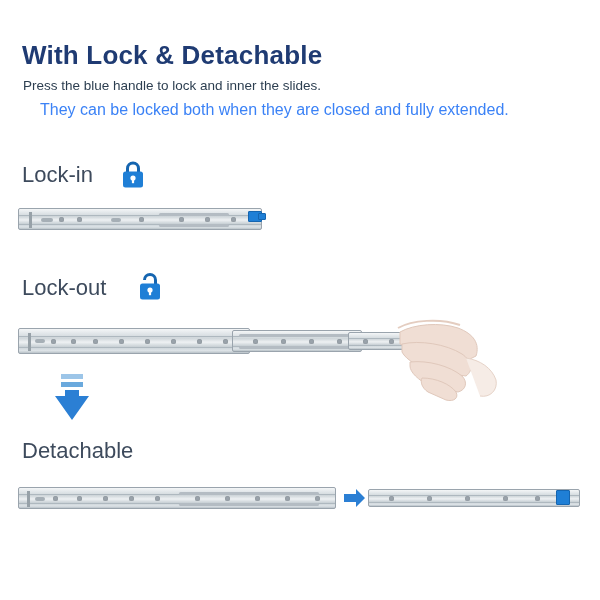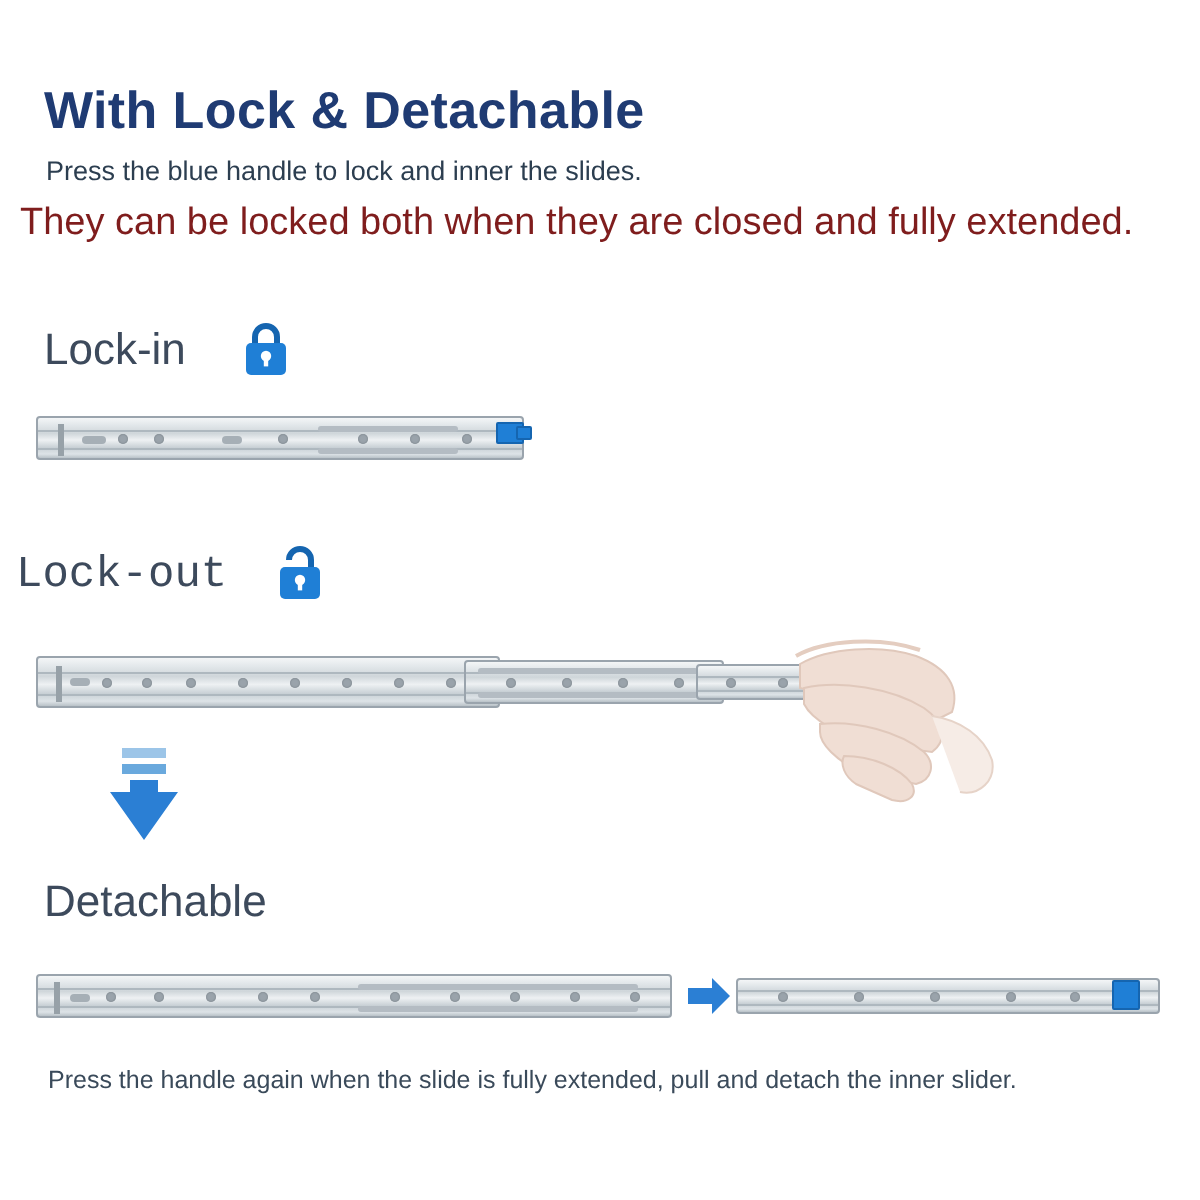--- a/index.html
+++ b/index.html
@@ -34,35 +34,35 @@
   }
   .subtitle-1 {
     position: absolute;
     left: 23px;
     top: 78px;
     font-size: 13.5px;
     color: #2c3e50;
   }
   .subtitle-2 {
     position: absolute;
-    left: 10px;
+    left: 40px;
     top: 101px;
-    font-size: 19px;
-    color: #7f1d1d;
+    font-size: 16px;
+    color: #3b82f6;
   }
 
   
   .sec-label {
     position: absolute;
     font-size: 22px;
     color: #3d4a5c;
     font-weight: normal;
   }
   #lockin-label { left: 22px; top: 162px; }
-  #lockout-label { left: 8px; top: 275px; font-family: Liberation Mono, monospace; }
+  #lockout-label { left: 22px; top: 275px; }
   #detach-label { left: 22px; top: 438px; }
 
   
   .lock-icon {
     position: absolute;
     width: 26px;
     height: 30px;
   }
   #lockin-icon { left: 120px; top: 160px; }
   #lockout-icon { left: 137px; top: 272px; }
@@ -299,15 +299,14 @@
     <div class="seam" style="top:5px;"></div>
     <div class="seam" style="top:12px;"></div>
     <div class="hole" style="left:20px; top:6px;"></div>
     <div class="hole" style="left:58px; top:6px;"></div>
     <div class="hole" style="left:96px; top:6px;"></div>
     <div class="hole" style="left:134px; top:6px;"></div>
     <div class="hole" style="left:166px; top:6px;"></div>
   </div>
   <div class="blue-tab" style="left:556px; top:490px; width:12px; height:13px;"></div>
 
-  <div class="footer">Press the handle again when the slide is fully extended, pull and detach the inner slider.</div>
 
 </div>
 
 </body></html>

